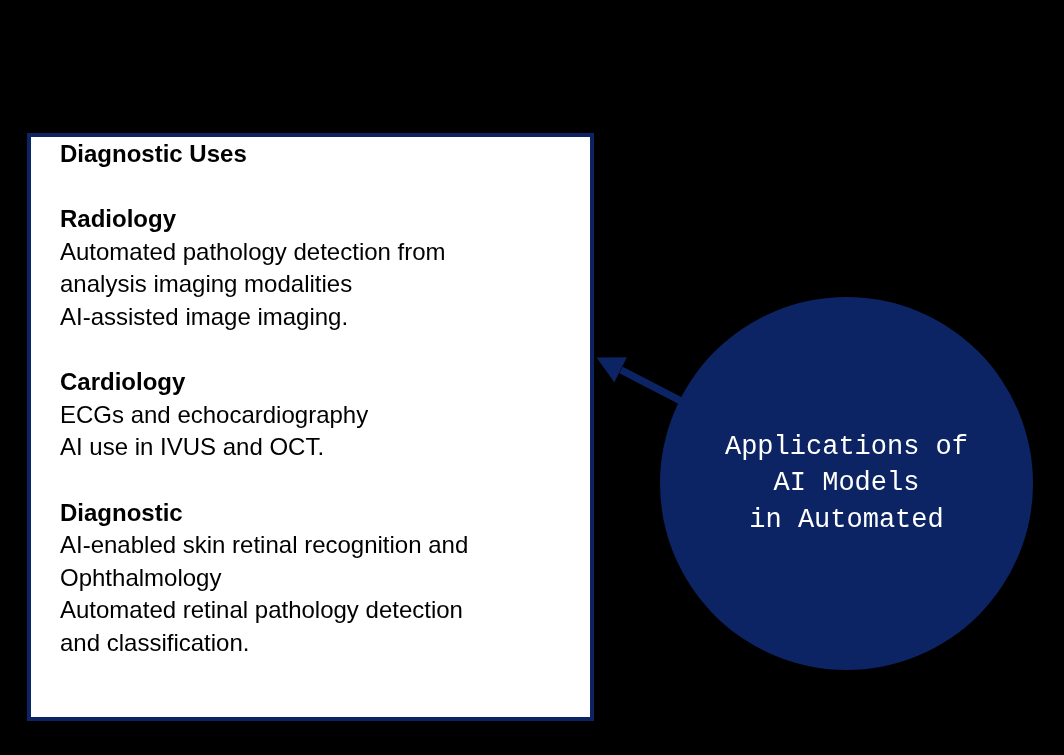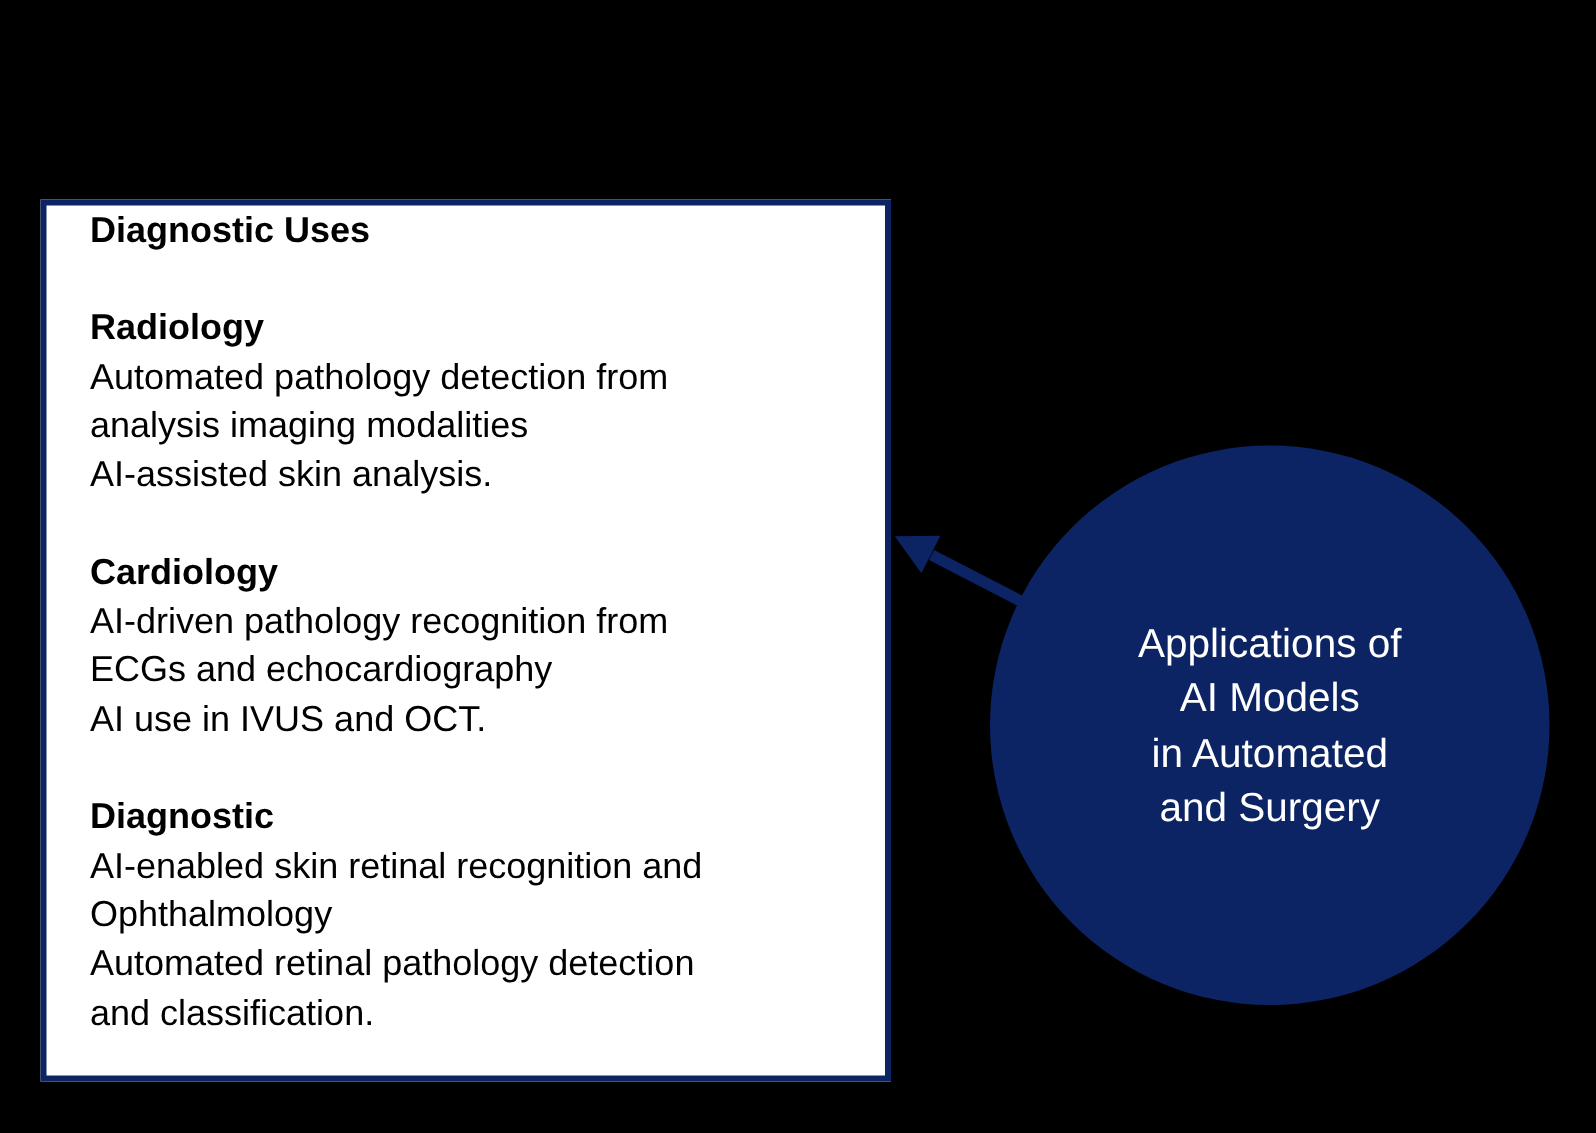--- a/index.html
+++ b/index.html
@@ -44,20 +44,21 @@
     position: absolute;
     left: 660px; top: 297px;
     width: 373px; height: 373px;
     border-radius: 50%;
     background: var(--navy);
     display: flex;
     flex-direction: column;
     align-items: center;
     justify-content: center;
     text-align: center;
+    font-family: Liberation Mono, monospace;
   }
   .cline {
     font-size: 27px;
     line-height: 36.5px;
     color: var(--circle-text);
     white-space: nowrap;
   }
   .arrow-svg {
     position: absolute;
     left: 0; top: 0;
@@ -70,41 +71,39 @@
 
 <div class="canvas">
 
   <div class="textbox">
     <div class="tline bold">Diagnostic Uses</div>
     <div class="tline blank"></div>
 
     <div class="tline bold">Radiology</div>
     <div class="tline">Automated pathology detection from</div>
     <div class="tline">analysis imaging modalities</div>
-    <div class="tline">AI-assisted skin analysis.</div>
+    <div class="tline">AI-assisted image imaging.</div>
     <div class="tline blank"></div>
 
     <div class="tline bold">Cardiology</div>
-    <div class="tline">AI-driven pathology recognition from</div>
     <div class="tline">ECGs and echocardiography</div>
     <div class="tline">AI use in IVUS and OCT.</div>
     <div class="tline blank"></div>
 
     <div class="tline bold">Diagnostic</div>
     <div class="tline">AI-enabled skin retinal recognition and</div>
     <div class="tline">Ophthalmology</div>
     <div class="tline">Automated retinal pathology detection</div>
     <div class="tline">and classification.</div>
   </div>
 
   <div class="circle">
     <div class="cline">Applications of</div>
     <div class="cline">AI Models</div>
     <div class="cline">in Automated</div>
-    <div class="cline">and Surgery</div>
   </div>
 
   <svg class="arrow-svg" viewBox="0 0 1064 755" xmlns="http://www.w3.org/2000/svg">
     <line x1="681" y1="401" x2="621" y2="370" stroke-width="7.5" stroke="#0d2464"></line>
     <polygon points="596.5,357.5 626.9,357.2 614.3,382.2" fill="#0d2464"></polygon>
   </svg>
 
 </div>
 
 </body></html>

